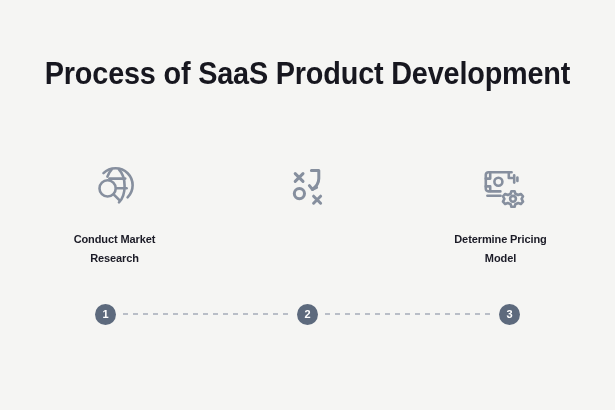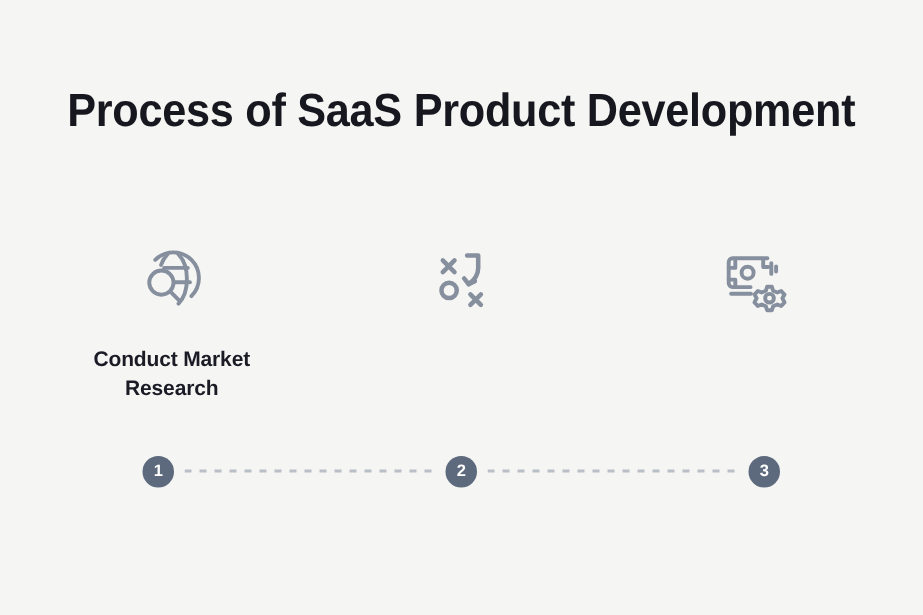--- a/index.html
+++ b/index.html
@@ -66,21 +66,21 @@
     justify-content: center;
     color: #868f9e;
   }
   .step-icon svg {
     display: block;
   }
   .step-label {
     margin-top: 16px;
     text-align: center;
     font-family: "Liberation Sans Narrow", "Liberation Sans", sans-serif;
-    font-size: 14px;
+    font-size: 11px;
     line-height: 19px;
     font-weight: bold;
     letter-spacing: -0.1px;
     color: #1b1b26;
     white-space: pre-line;
   }
 
   
   .progress {
     position: absolute;
@@ -164,20 +164,22 @@
           <path d="M42.4 17.6v3.4"></path>
           <path d="M10.8 18.6h4.4v-5.6"></path>
           <path d="M33.8 12.8v5.2h3.4"></path>
           <path d="M15.2 31v-4.6h-4.4"></path>
           <circle cx="23.4" cy="21.8" r="4"></circle>
           <path d="M12.4 35.8h13.2"></path>
           <path d="M36.4 31.2h3.2l.8 2.6 2.8 1.2 2.6-1 2.2 2.4-1.4 2.4 1.4 2.8-2.2 2.4-2.6-1-2.8 1.2-.8 2.6h-3.2l-.8-2.6-2.8-1.2-2.6 1-2.2-2.4 1.4-2.8-1.4-2.4 2.2-2.4 2.6 1 2.8-1.2z"></path>
           <circle cx="38" cy="38.8" r="2.9"></circle>
         </svg>
       </div>
+      <div class="step-label">Determine Pricing
+Model</div>
     </div>
 
   </div>
 
   <div class="progress">
     <div class="marker">1</div>
     <div class="dashes"></div>
     <div class="marker">2</div>
     <div class="dashes"></div>
     <div class="marker">3</div>

